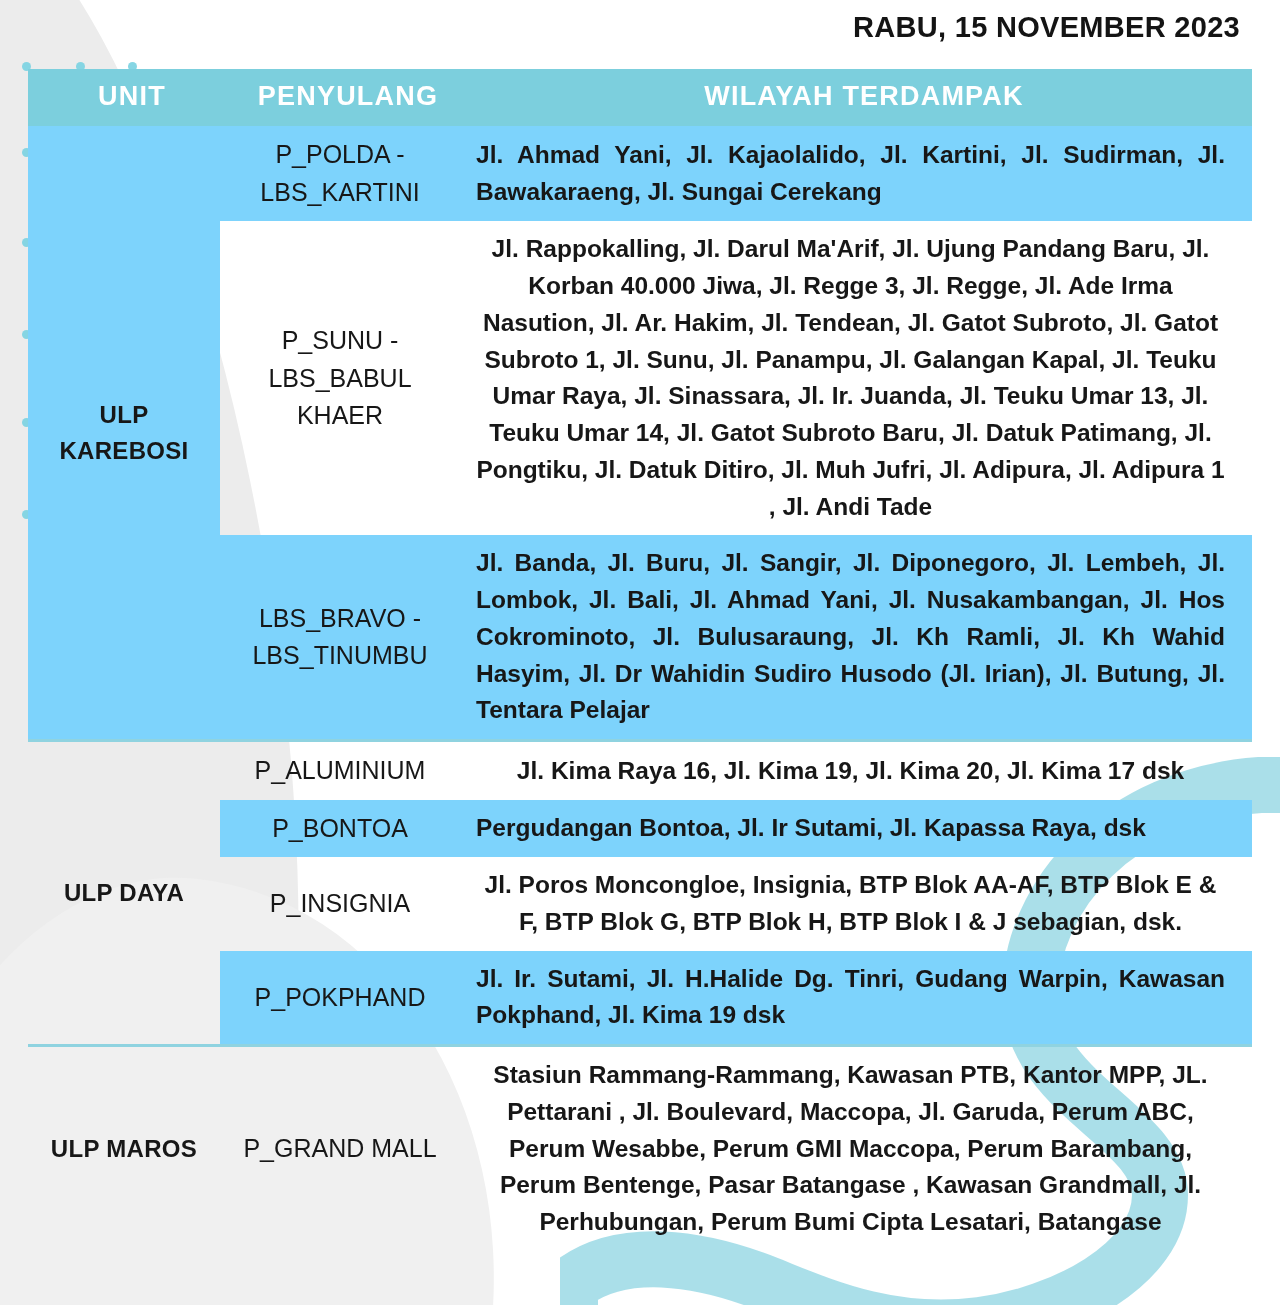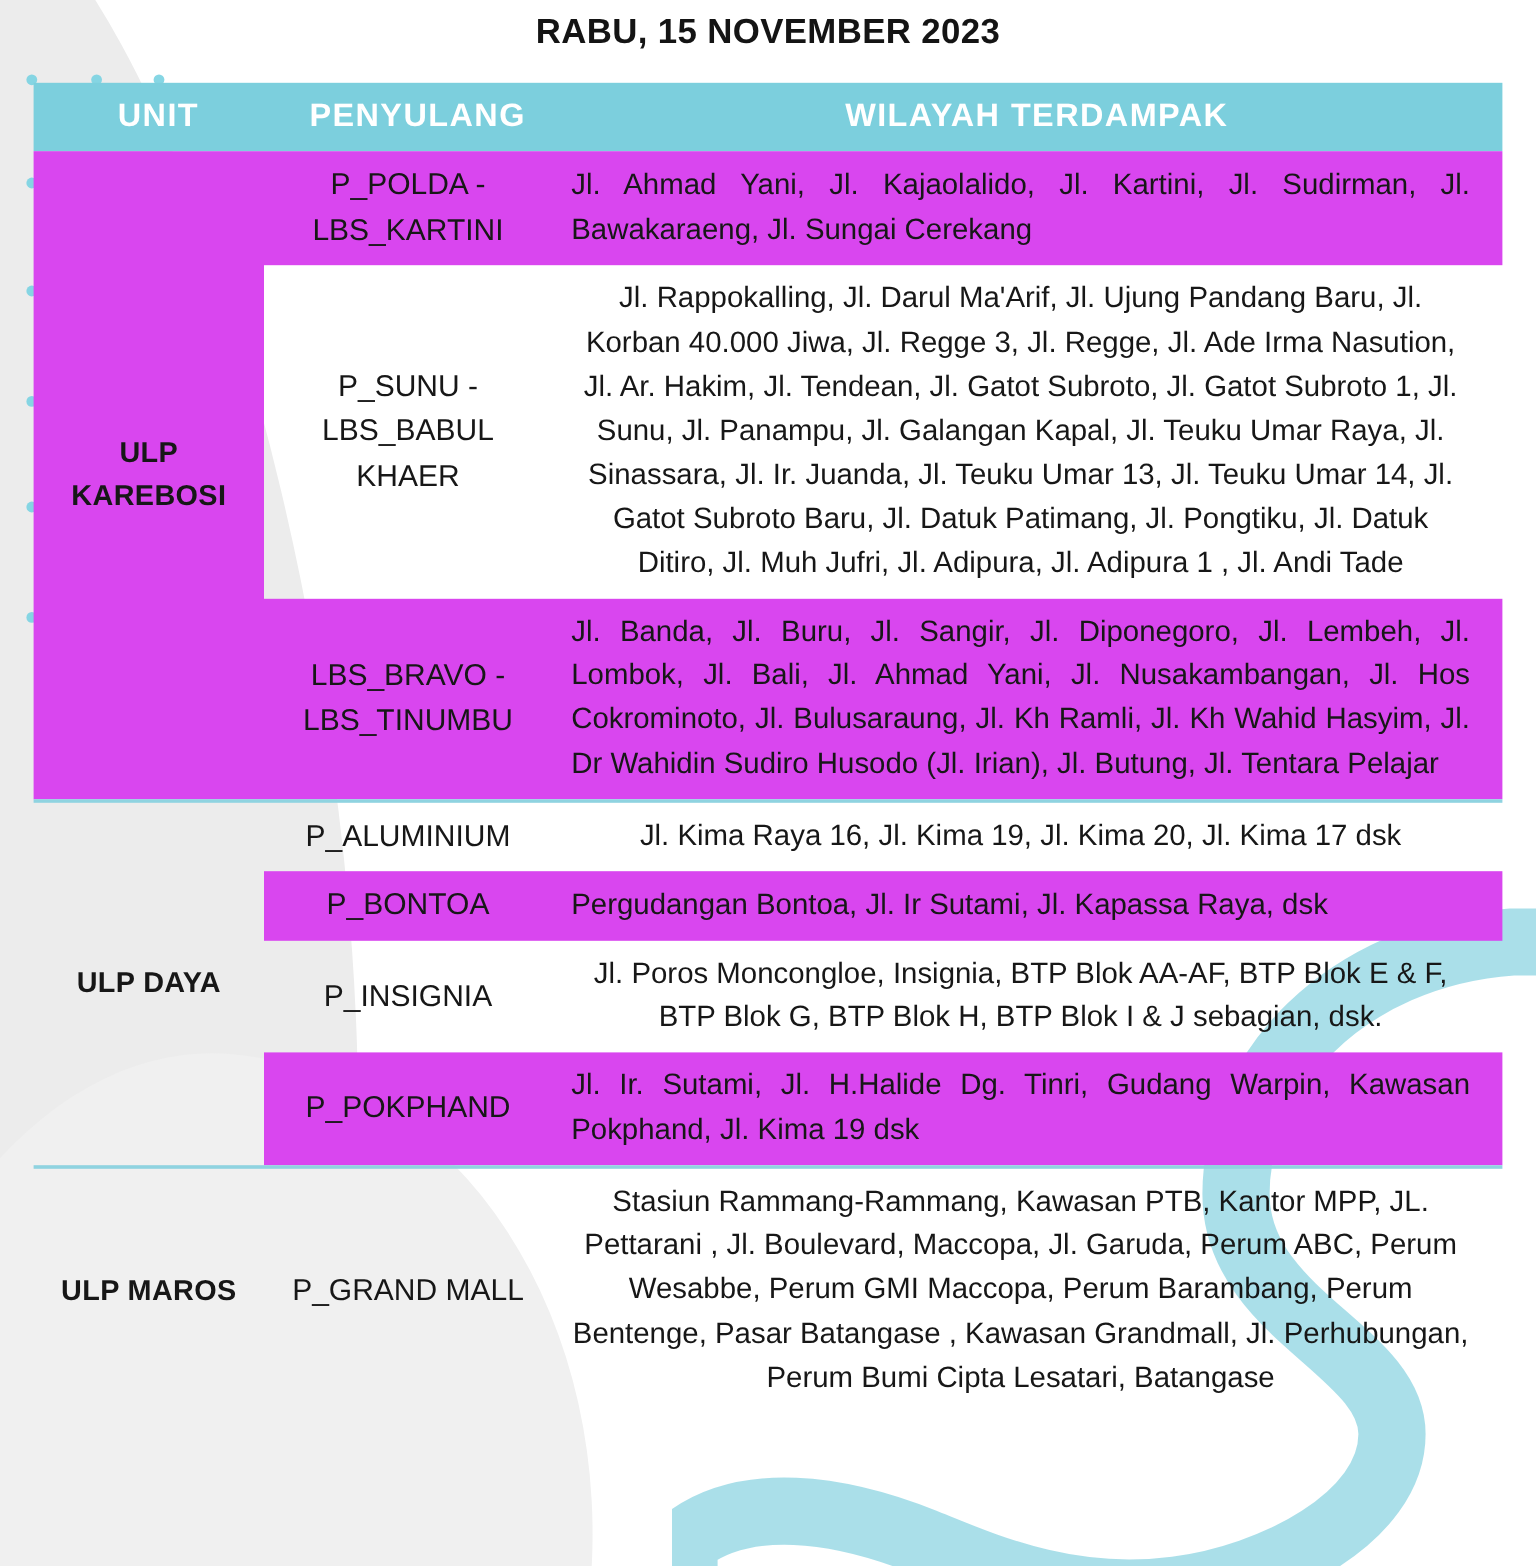--- a/index.html
+++ b/index.html
@@ -49,20 +49,21 @@
     z-index: 3;
     text-align: center;
     padding: 8px 40px 0 40px;
   }
   .header div {
     font-weight: bold;
     font-size: 29px;
     letter-spacing: .3px;
     line-height: 1.36;
     color: #141414;
+    text-align: right;
   }
 
   
   .table-wrap {
     position: relative;
     z-index: 3;
     margin: 22px 28px 0 28px;
   }
   table {
     width: 100%;
@@ -99,22 +100,23 @@
   }
   td.peny {
     text-align: center;
     font-size: 25px;
   }
   td.wilayah {
     text-align: justify;
     text-justify: inter-word;
     padding-left: 16px;
     padding-right: 27px;
-  }
-  tr.tint td { background: #d946ef; }
+    font-weight: bold;
+  }
+  tr.tint td { background: #7dd3fc; }
   tr.plain td { background: transparent; text-align: center; }
 
   
   tr.sep td {
     padding: 0;
     height: 3px;
     background: #8fd3e0;
   }
 </style>
 </head>

